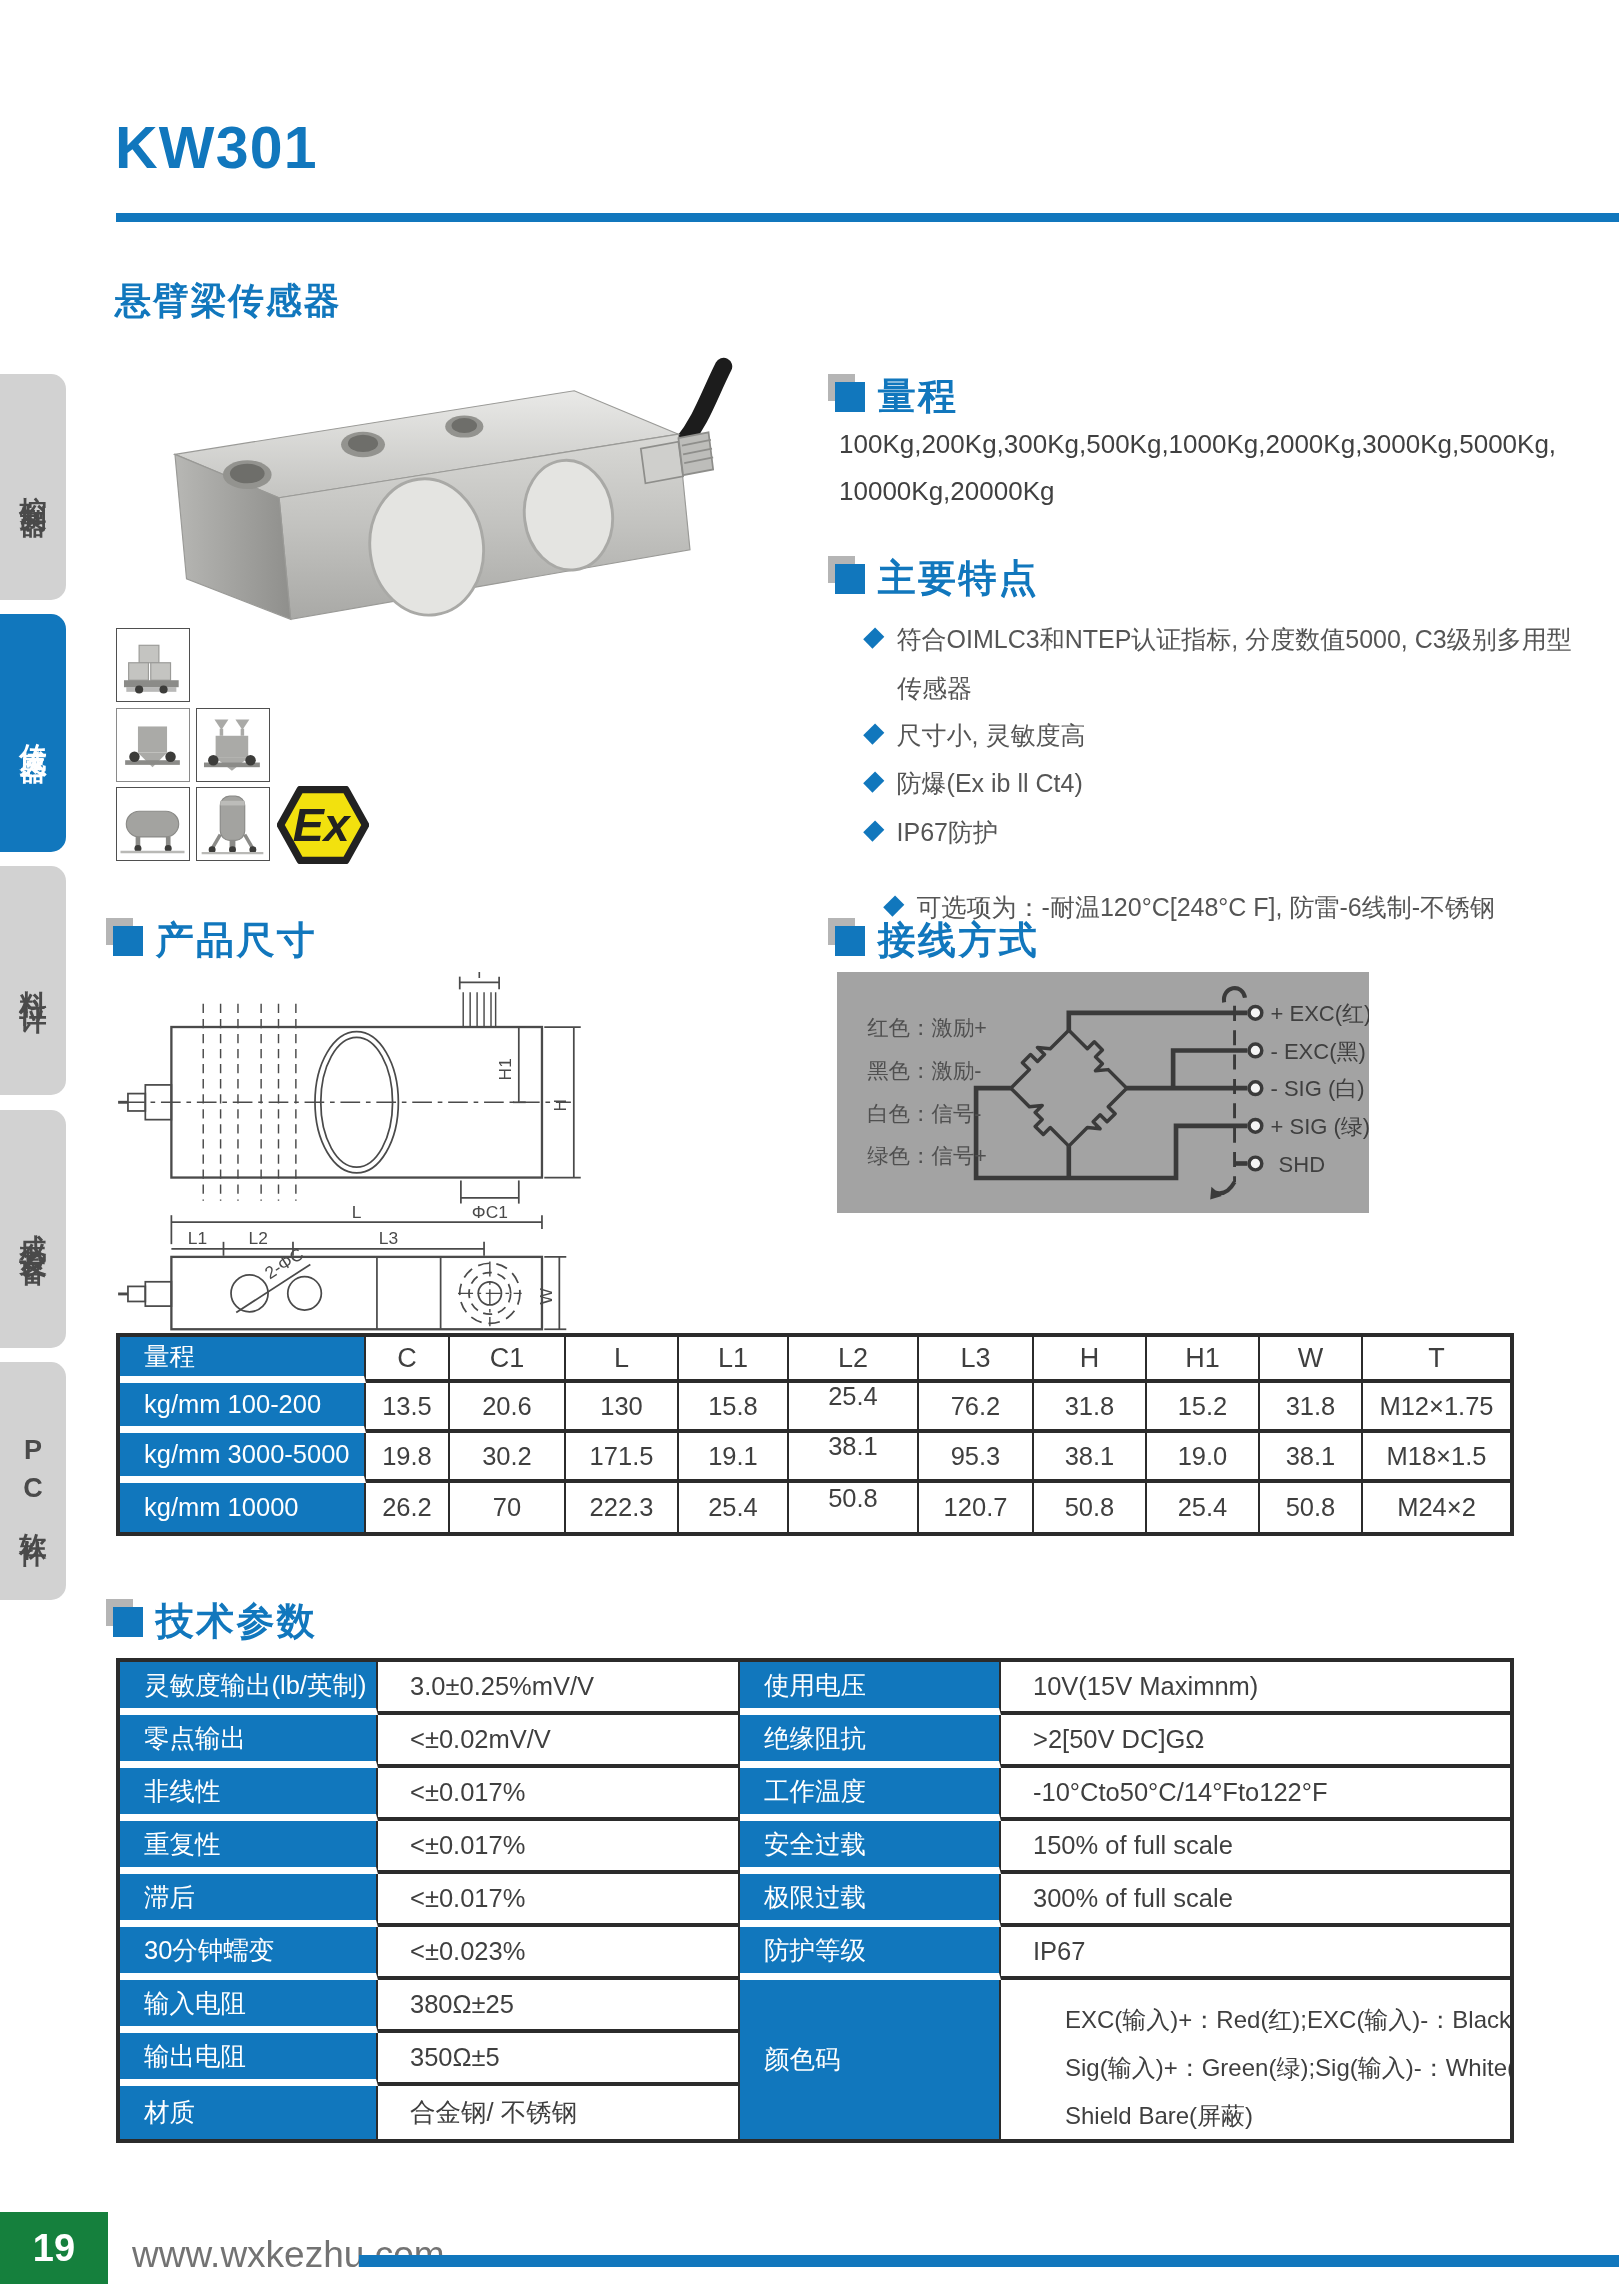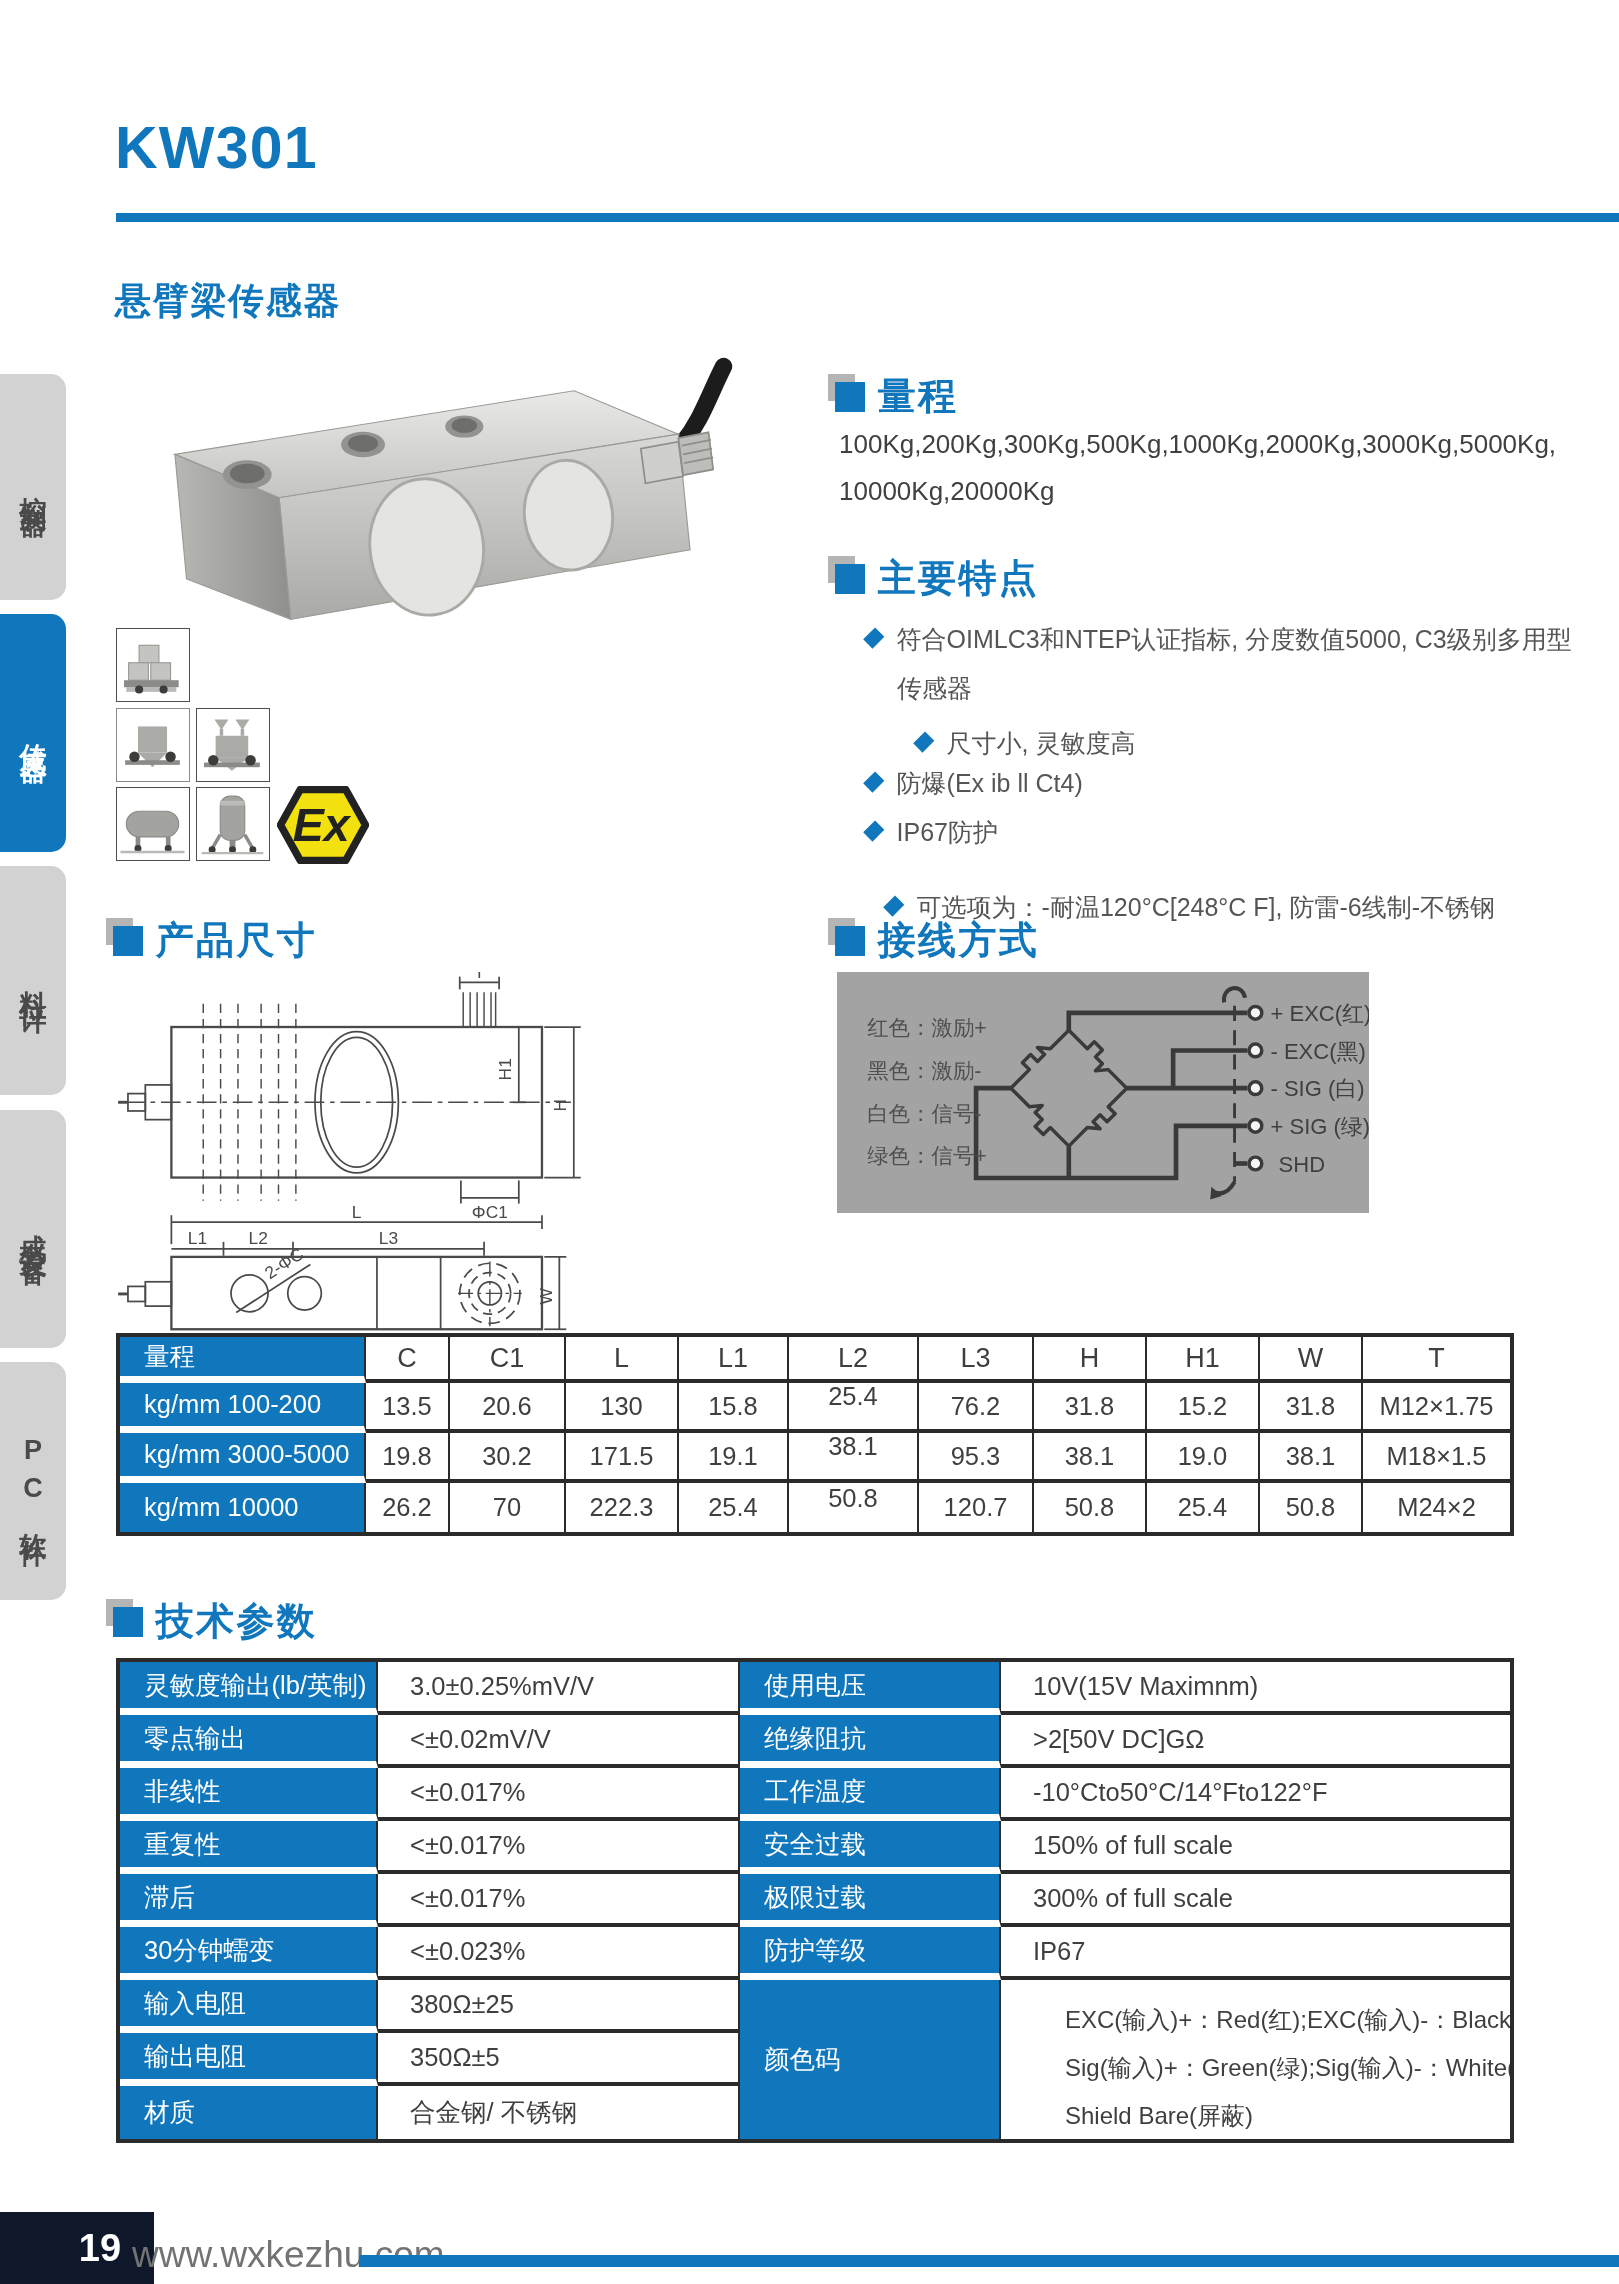--- a/index.html
+++ b/index.html
@@ -58,22 +58,22 @@
   .ttable .white{padding-left:32px;}
   .span3{grid-row:span 3;}
   .cc-val{display:block;padding:16px 0 0 32px;}
   .cc-val div{line-height:48px;font-size:24px;color:#3f3f3f;white-space:nowrap;}
 
   
   .icon-box{width:74px;height:74px;background:#ffffff;border:1.7px solid #4f4f4f;box-sizing:border-box;}
   .icon-box.lt{border-color:#8a8a8a;}
 
   
-  .page-num-box{left:0;top:2212px;width:108px;height:72px;background:#0f172a;color:#ffffff;
-                display:flex;align-items:center;justify-content:center;font-size:38px;font-weight:700;padding-left:46px;}
+  .page-num-box{left:0;top:2212px;width:108px;height:72px;background:#15803d;color:#ffffff;
+                display:flex;align-items:center;justify-content:center;font-size:38px;font-weight:700;}
   .site-url{left:132px;top:2234px;font-size:37px;color:#737373;}
   .footer-bar{left:359px;top:2255px;width:1261px;height:12px;background:#1177BD;}
 
   svg text{font-family:"Liberation Sans","DejaVu Sans",sans-serif;}
 </style>
 </head>
 <body>
 
 <div class="page">
 
@@ -219,21 +219,21 @@
         <div class="mk-shadow"></div>
         <div class="mk-blue"></div>
       </div>
     <div class="sec-title">主要特点</div>
   </div>
   <div class="abs feat-item" style="left:866px;top:623px;">
     <div class="feat-diamond"></div>
     <div class="feat-text">符合OIMLC3和NTEP认证指标, 分度数值5000, C3级别多用型</div>
   </div>
   <div class="abs feat-text" style="left:897px;top:672px;">传感器</div>
-  <div class="abs feat-item" style="left:916px;top:719px;margin-top:8px;">
+  <div class="abs feat-item" style="left:866px;top:719px;">
     <div class="feat-diamond"></div>
     <div class="feat-text">尺寸小, 灵敏度高</div>
   </div>
   <div class="abs feat-item" style="left:866px;top:767px;">
     <div class="feat-diamond"></div>
     <div class="feat-text">防爆(Ex ib ll Ct4)</div>
   </div>
   <div class="abs feat-item" style="left:866px;top:816px;">
     <div class="feat-diamond"></div>
     <div class="feat-text">IP67防护</div>

